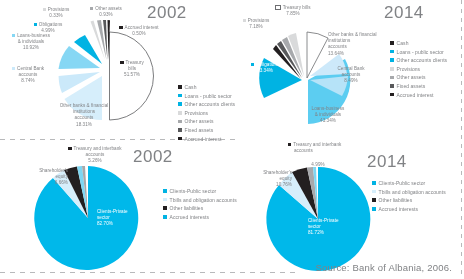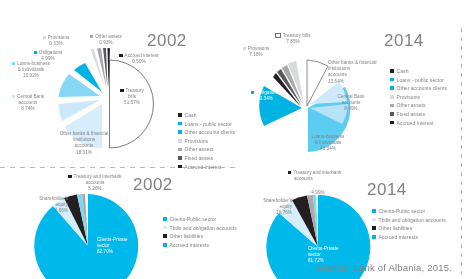--- a/index.html
+++ b/index.html
@@ -1,21 +1,21 @@
 <!DOCTYPE html>
 <html><head>
 <meta charset="utf-8">
 <style>
   html,body{margin:0;padding:0;}
   body{
     width:464px;height:279px;background:#ffffff;
     font-family:"Liberation Sans",sans-serif;
     color:#6d6e71;overflow:hidden;position:relative;
   }
-  .figure{position:absolute;inset:0;margin-top:28px;}
+  .figure{position:absolute;inset:0;}
 
   
   .dash-right{
     position:absolute;right:2px;top:0;width:1px;height:279px;
     background:repeating-linear-gradient(to bottom,#b8b9bb 0 4px,transparent 4px 9px);
   }
   .dash-mid{
     position:absolute;left:0;top:272px;width:300px;height:1px;
     background:repeating-linear-gradient(to right,#b8b9bb 0 5px,transparent 5px 10px);
   }
@@ -364,14 +364,14 @@
           <span class="sw" style="background:#231f20;"></span>
           <span class="tx">Other liabilities</span>
         </div>
       <div class="row">
           <span class="sw" style="background:#00b3e3;"></span>
           <span class="tx">Accrued interests</span>
         </div>
     </div>
   </div>
 
-  <div class="source">Source: Bank of Albania, 2015.</div>
+  <div class="source">Source: Bank of Albania, 2006.</div>
 </div>
 
 </body></html>

